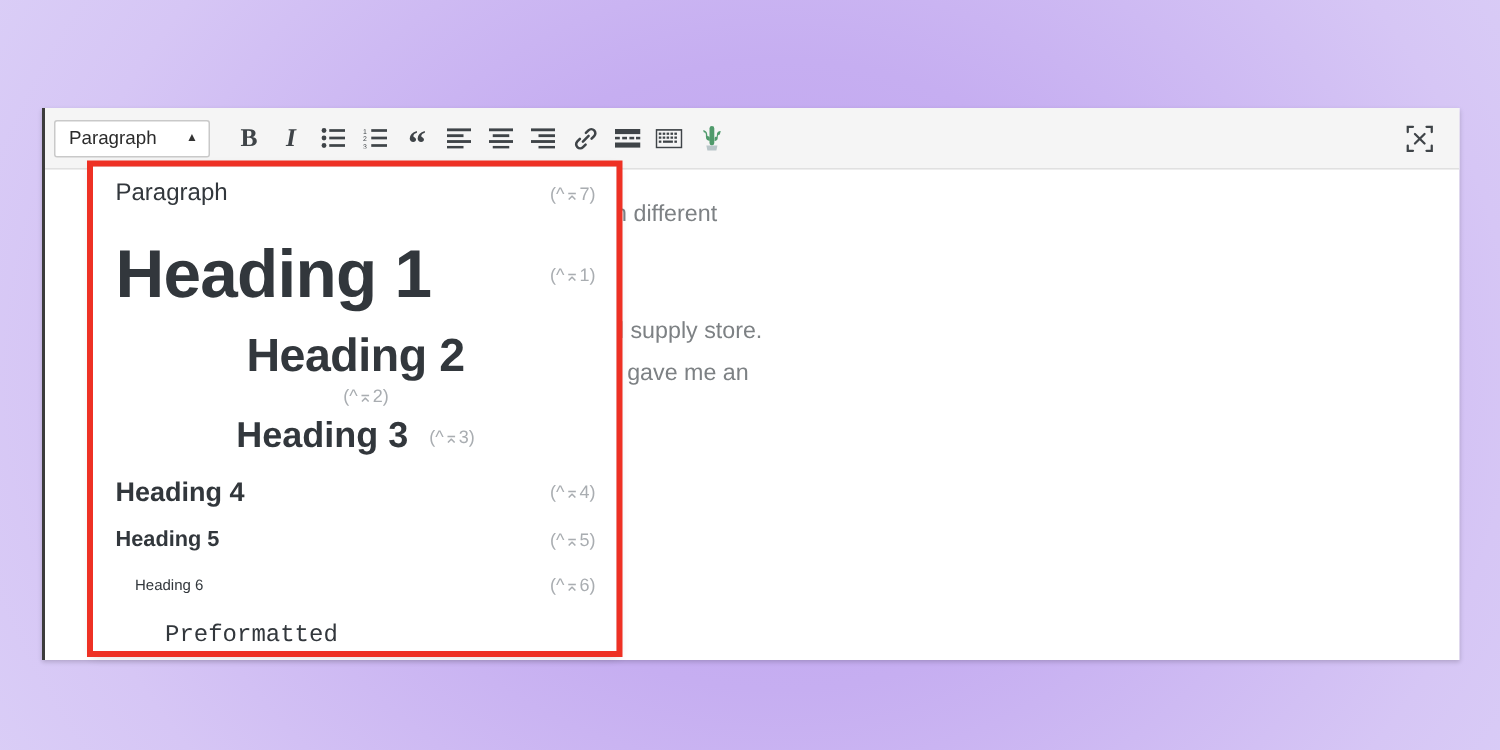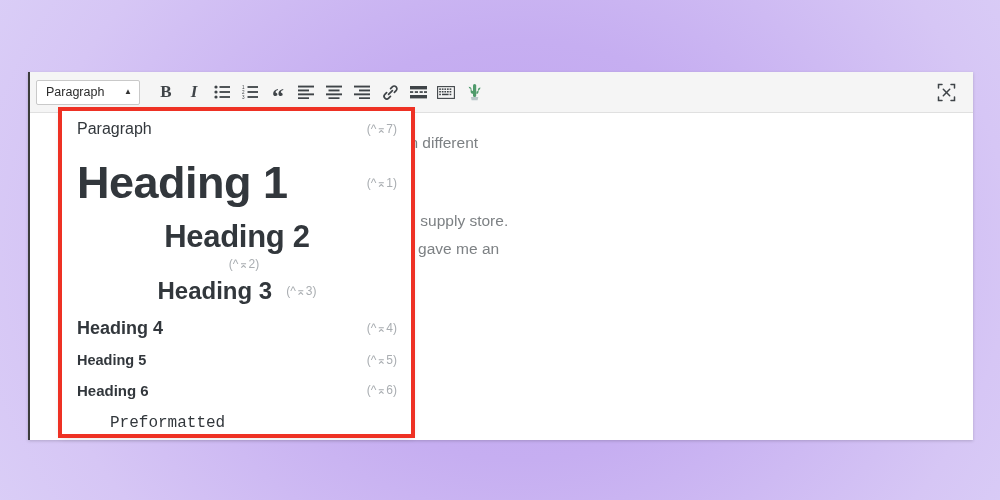--- a/index.html
+++ b/index.html
@@ -149,21 +149,21 @@
   .mi-h1  .mi-label { font-size: 45px; font-weight: bold; letter-spacing: -0.5px; }
   .mi-h2  { height: 52px; flex-direction: column; }
   .mi-h2  .mi-label { font-size: 31px; font-weight: bold; letter-spacing: -0.3px; }
   .mi-h3  { height: 40px; justify-content: center; }
   .mi-h3  .mi-label { font-size: 24px; font-weight: bold; }
   .mi-h4  { height: 34px; }
   .mi-h4  .mi-label { font-size: 18px; font-weight: bold; }
   .mi-h5  { height: 30px; }
   .mi-h5  .mi-label { font-size: 14.5px; font-weight: bold; }
   .mi-h6  { height: 30px; }
-  .mi-h6  .mi-label { font-size: 15px; font-weight: bold; }
+  .mi-h6  .mi-label { font-size: 10px; font-weight: normal; margin-left: 13px; }
   .mi-pre { height: 36px; padding-left: 48px; }
   .mi-pre .mi-label { font-family: "Liberation Mono", monospace; font-size: 16px; }
 
   
   #annotation-box {
     position: absolute;
     left: 58px;
     top: 107px;
     width: 357px;
     height: 331px;

